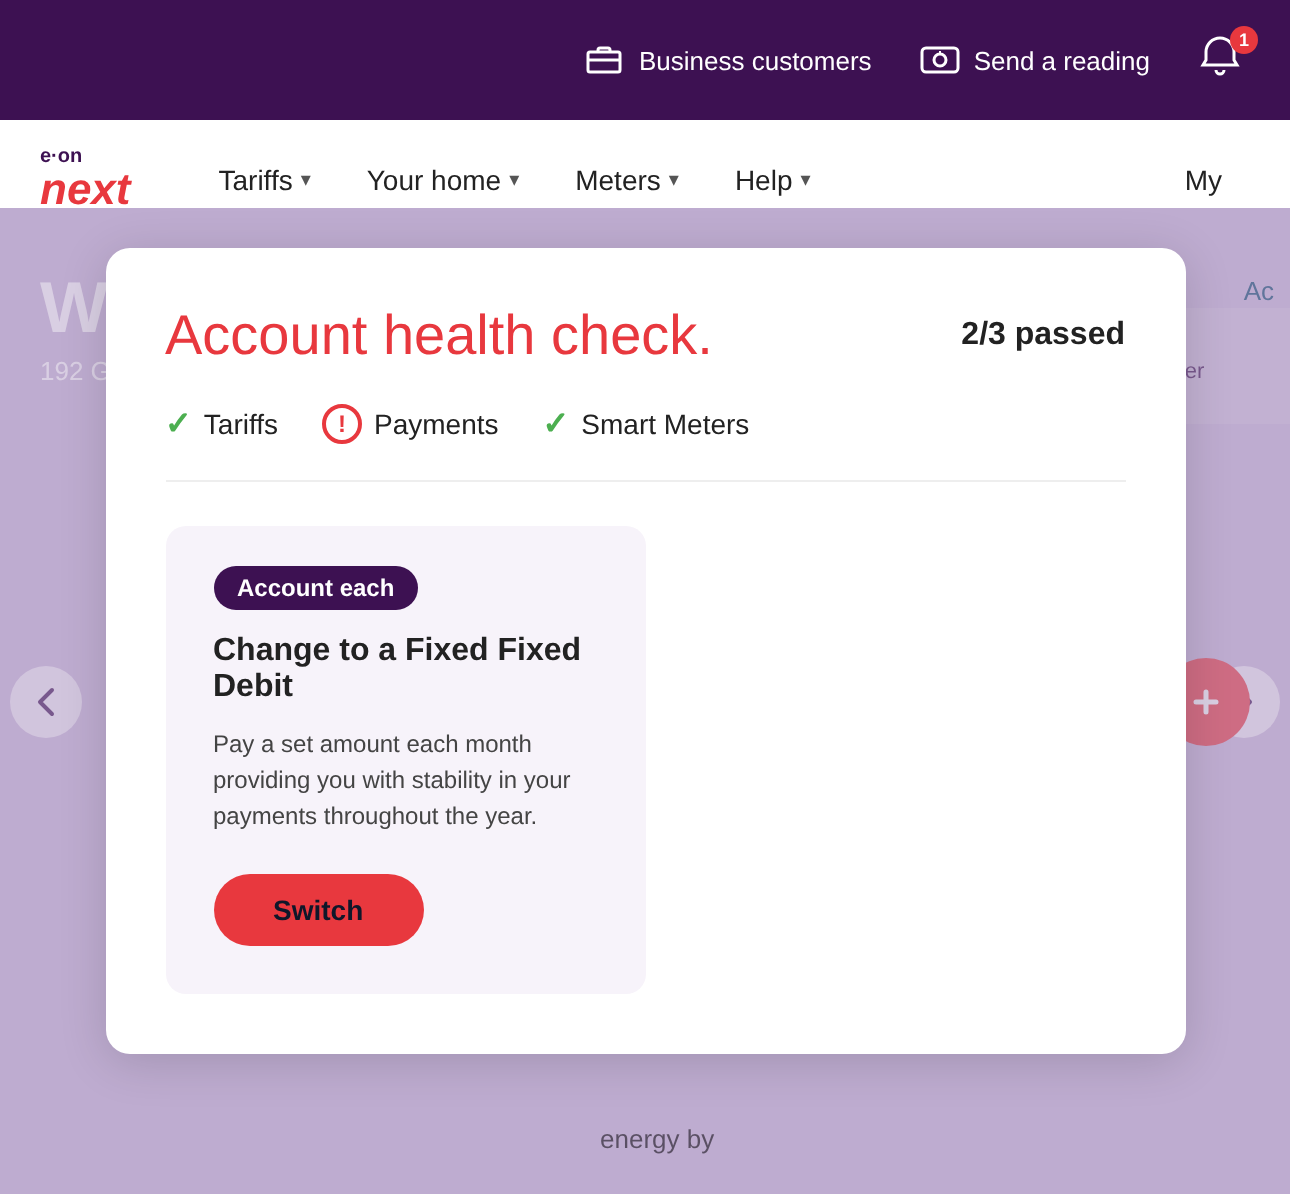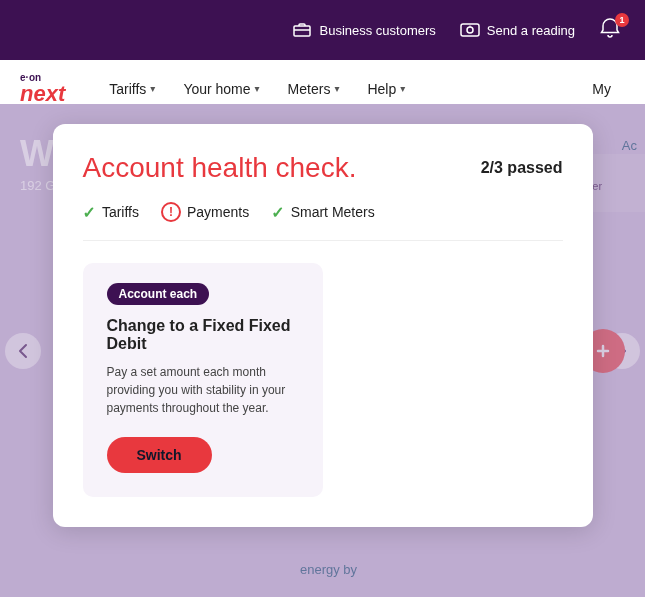--- a/index.html
+++ b/index.html
@@ -58,21 +58,21 @@
       font-weight: bold;
     }
 
     
     .nav-bar {
       background: #fff;
       height: 60px;
       display: flex;
       align-items: center;
       padding: 0 20px;
-      border-bottom: 3px solid #404040;
+      border-bottom: 1px solid #404040;
       gap: 0;
     }
     .logo {
       margin-right: 30px;
       display: flex;
       flex-direction: column;
       line-height: 1;
     }
     .logo-eon {
       font-size: 10px;
@@ -373,21 +373,21 @@
   </div>
 
   <div class="circle-btn" style="right: 20px;">
     <svg width="18" height="18" viewBox="0 0 18 18" fill="none">
       <path d="M9 4v10M4 9h10" stroke="white" stroke-width="2.5" stroke-linecap="round"></path>
     </svg>
   </div>
 
   <div class="ac-label">Ac</div>
 
-  <div style="position:absolute; bottom: 20px; left: 300px; color: #0c4a6e; font-size:13px;">energy by</div>
+  <div style="position:absolute; bottom: 20px; left: 300px; color: #000000; font-size:13px;">energy by</div>
 
   <div style="position:absolute; right: 0; top: 50px; background: rgba(255,255,255,0.15); padding: 8px 12px; width: 160px; font-size:12px; color:#3d1152;">
     <div>t paym</div>
     <div style="font-size:11px; margin-top:4px;">payme ment is s after issued.</div>
   </div>
 </div>
 
 <div class="modal-overlay">
   <div class="modal-card">
 

